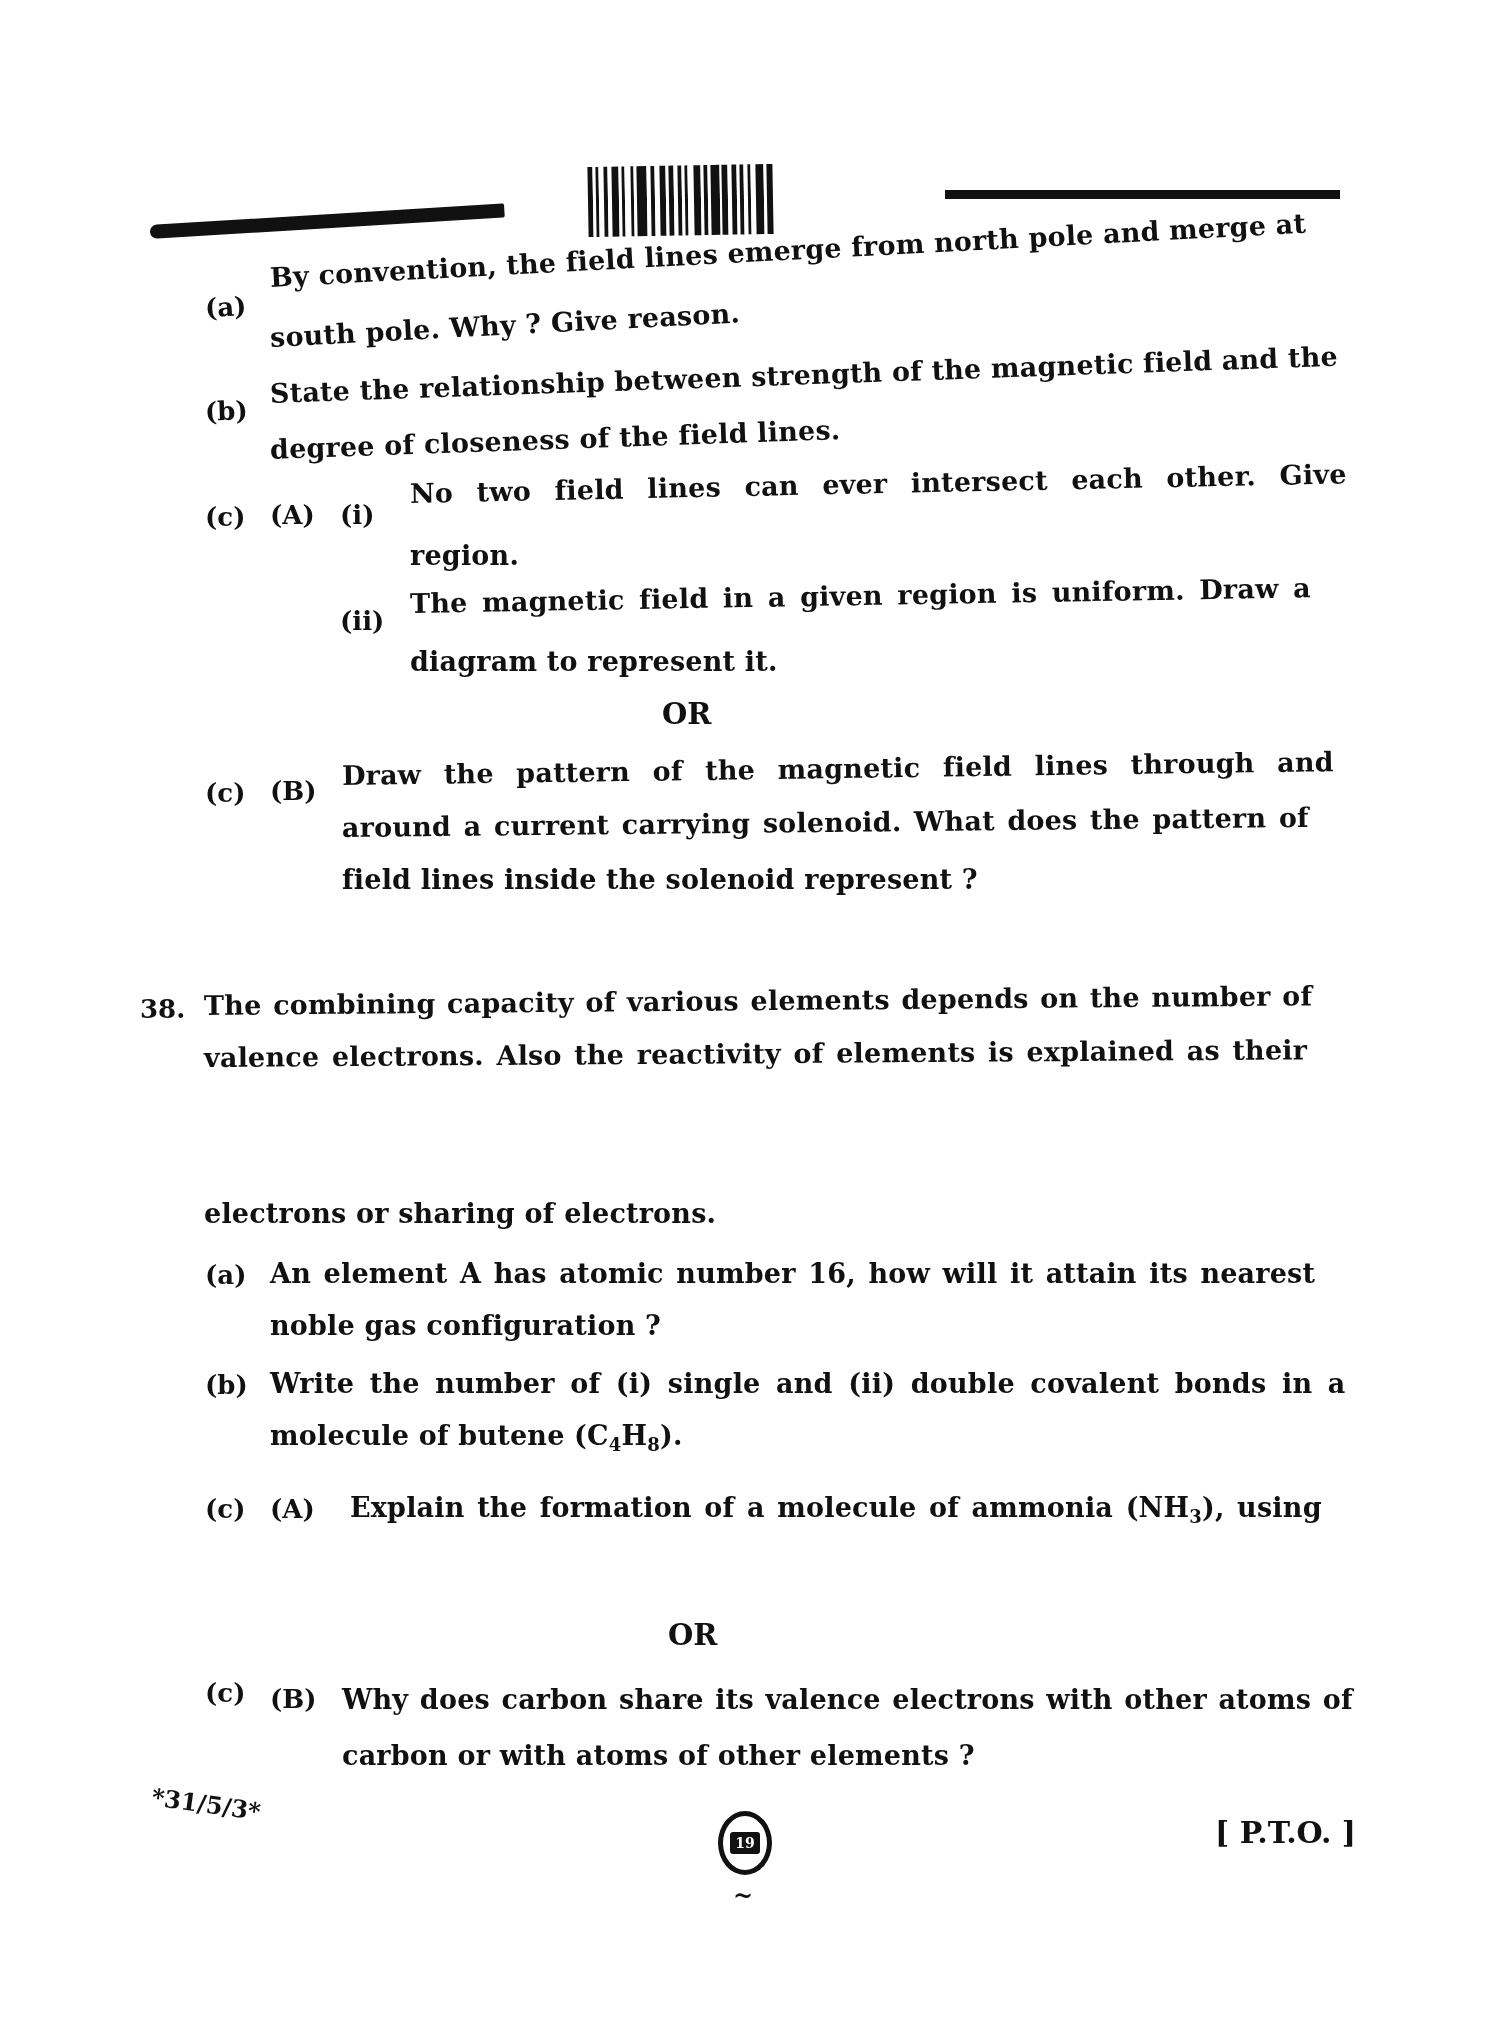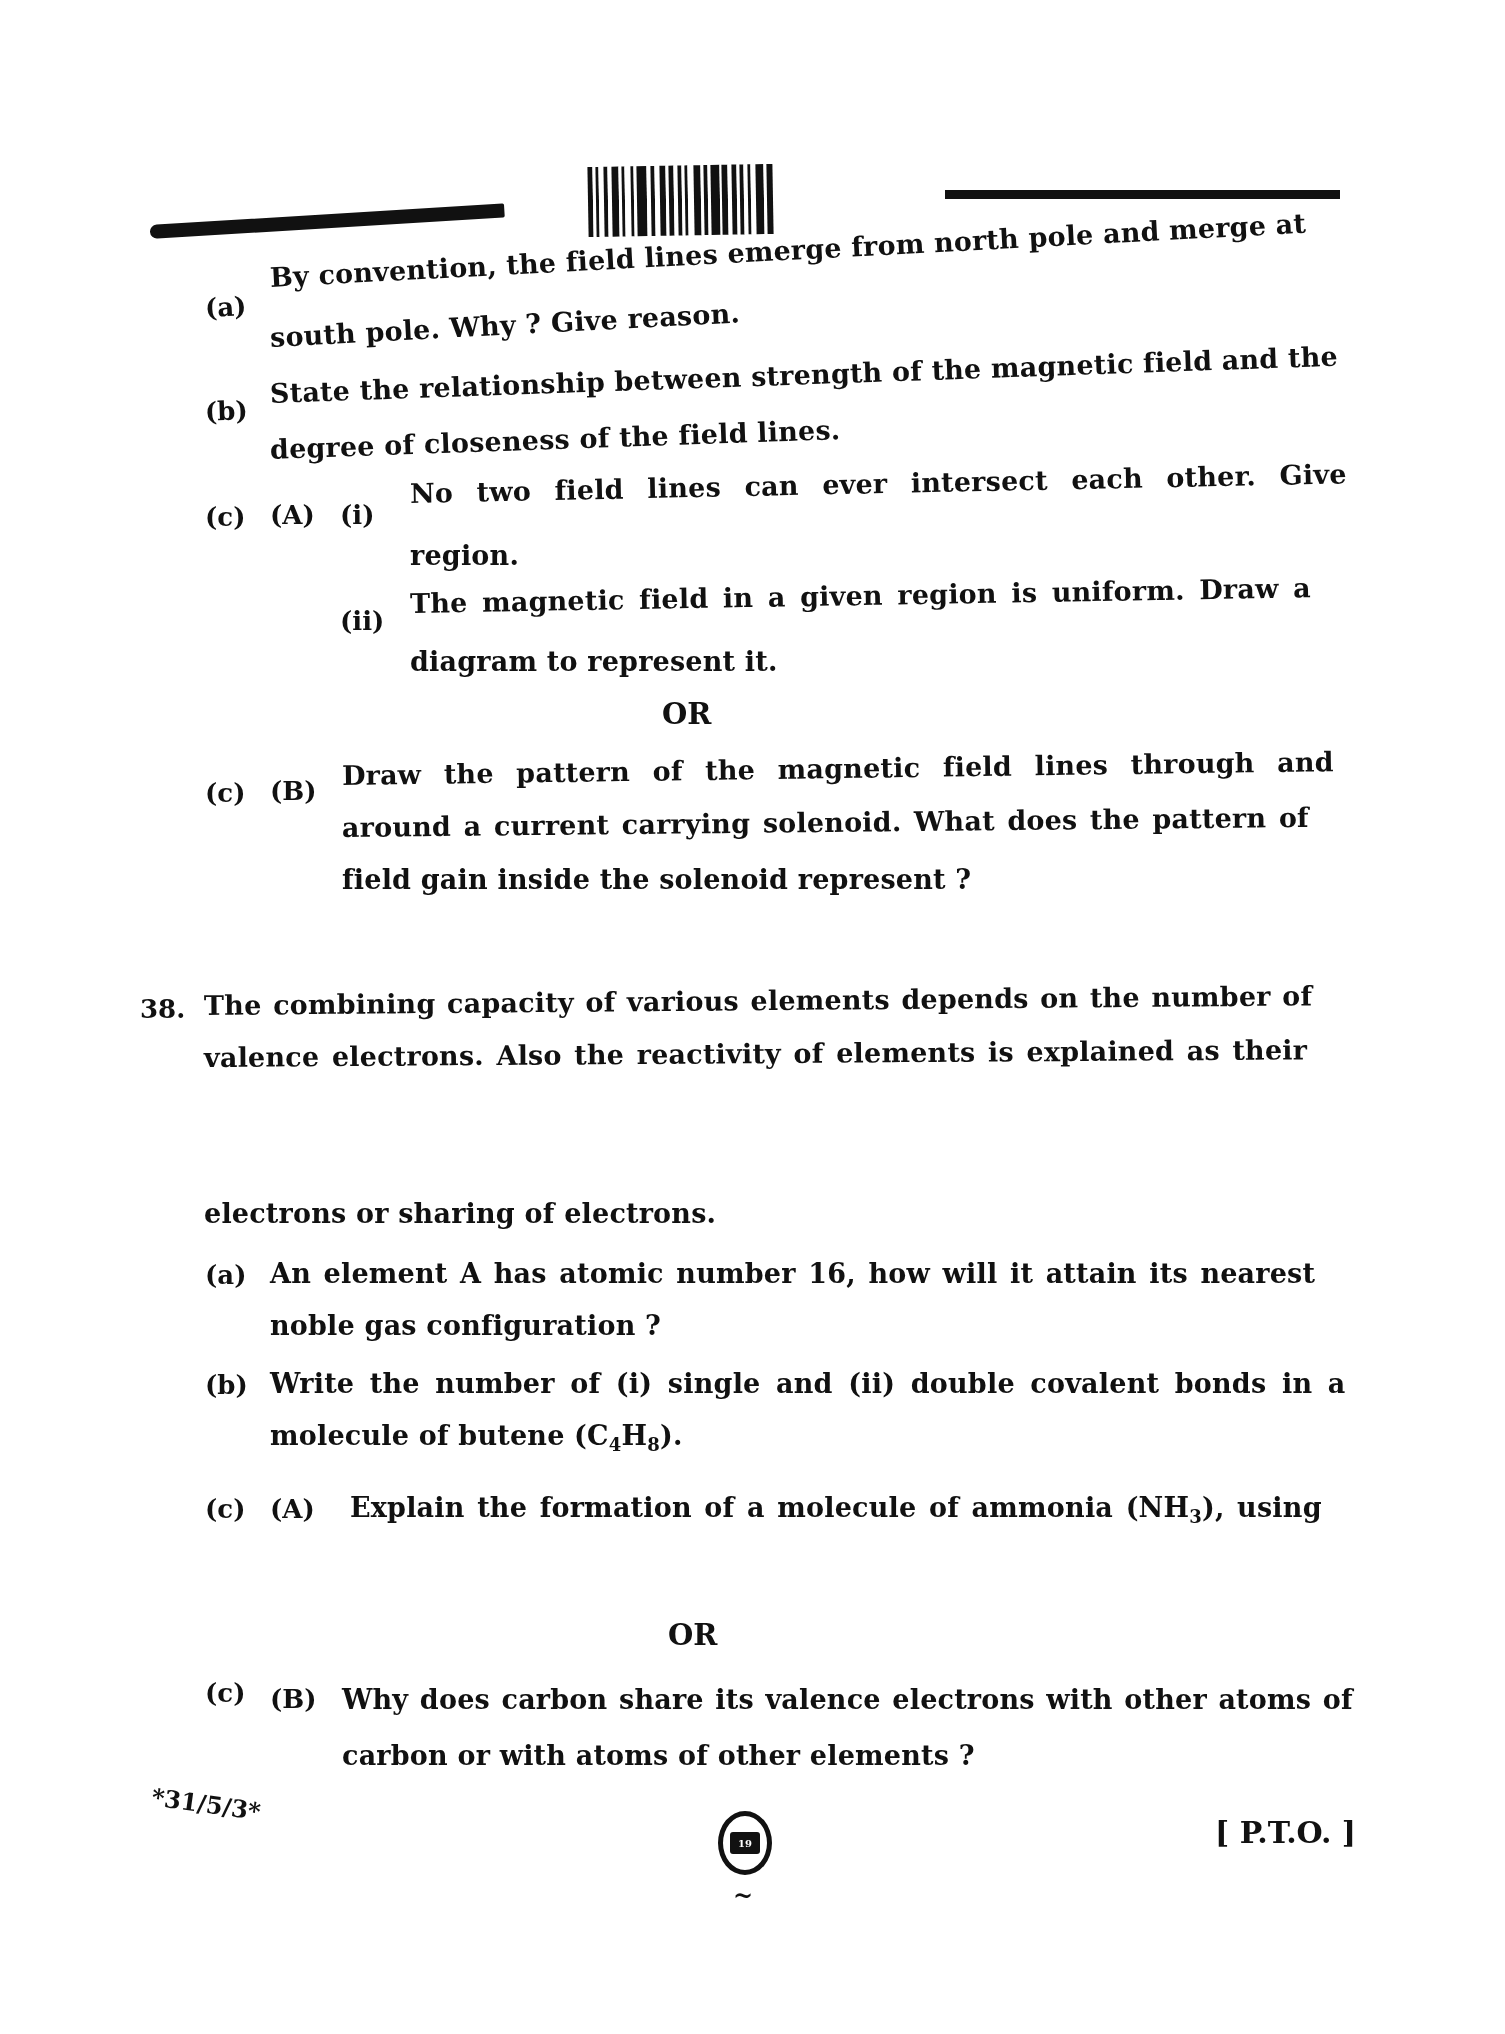--- a/index.html
+++ b/index.html
@@ -35,21 +35,21 @@
     position: absolute; left: 152px; top: 1782px; font-size: 24px; font-weight: bold;
     transform: rotate(8deg); transform-origin: left center;
   }
   .pto { position: absolute; left: 1215px; top: 1815px; font-size: 30px; font-weight: bold; }
   .seal {
     position: absolute; left: 718px; top: 1811px; width: 44px; height: 54px;
     border: 5px solid #111; border-radius: 50%;
     display: flex; align-items: center; justify-content: center;
   }
   .seal-inner {
-    width: 30px; height: 22px; background: #111; color: #fff; font-size: 10px; font-weight: bold;
+    width: 30px; height: 22px; background: #111; color: #fff; font-size: 14px; font-weight: bold;
     display: flex; align-items: center; justify-content: center; border-radius: 3px;
   }
   .tilde { position: absolute; left: 733px; top: 1880px; font-size: 24px; font-weight: bold; }
 </style>
 </head>
 <body>
 
 <div class="page">
 
   <div class="barcode">
@@ -114,21 +114,21 @@
   <div class="lbl" style="left:340px; top:606px;">(ii)</div>
   <div class="line" style="left:410px; top:588px; transform:rotate(-1deg); word-spacing:5px;">The magnetic field in a given region is uniform. Draw a</div>
   <div class="line" style="left:410px; top:646px;">diagram to represent it.</div>
 
   <div class="or" style="left:662px; top:697px;">OR</div>
 
   <div class="lbl" style="left:205px; top:778px;">(c)</div>
   <div class="lbl" style="left:270px; top:776px;">(B)</div>
   <div class="line" style="left:342px; top:760px; transform:rotate(-0.8deg); word-spacing:13px;">Draw the pattern of the magnetic field lines through and</div>
   <div class="line" style="left:342px; top:812px; transform:rotate(-0.6deg); word-spacing:3px;">around a current carrying solenoid. What does the pattern of</div>
-  <div class="line" style="left:342px; top:864px;">field gain inside the solenoid represent ?</div>
+  <div class="line" style="left:342px; top:864px;">field lines inside the solenoid represent ?</div>
 
   <div class="lbl" style="left:140px; top:994px;">38.</div>
   <div class="line" style="left:204px; top:990px; transform:rotate(-0.5deg); word-spacing:2px;">The combining capacity of various elements depends on the number of</div>
   <div class="line" style="left:204px; top:1042px; transform:rotate(-0.4deg); word-spacing:3px;">valence electrons. Also the reactivity of elements is explained as their</div>
   <div class="line" style="left:204px; top:1198px;">electrons or sharing of electrons.</div>
 
   <div class="lbl" style="left:205px; top:1260px;">(a)</div>
   <div class="line" style="left:270px; top:1258px; word-spacing:3px;">An element A has atomic number 16, how will it attain its nearest</div>
   <div class="line" style="left:270px; top:1310px;">noble gas configuration ?</div>
 

